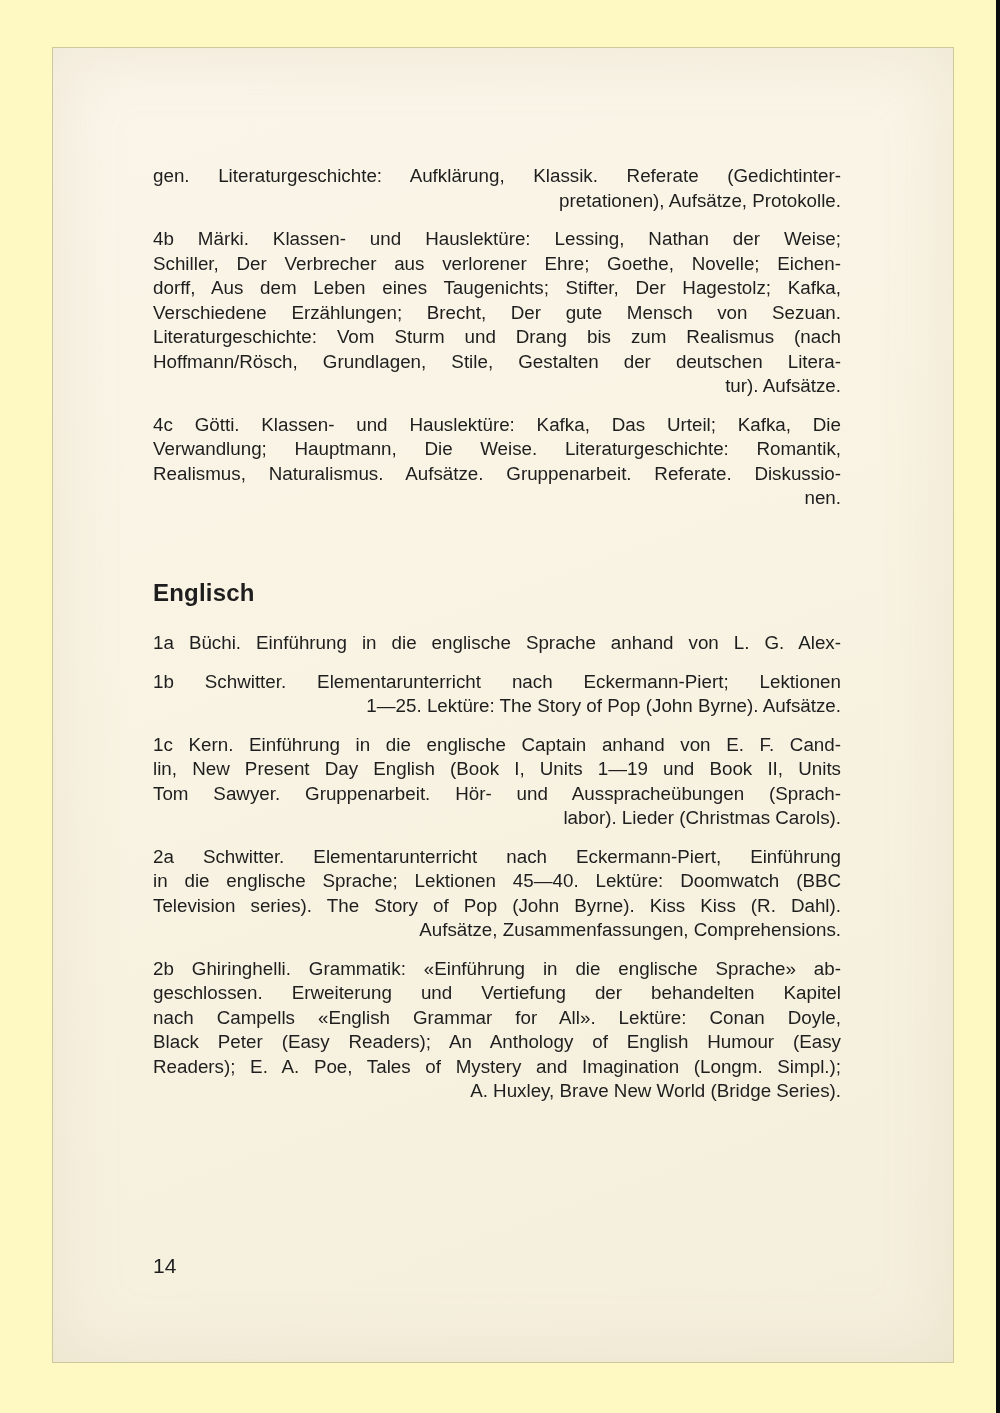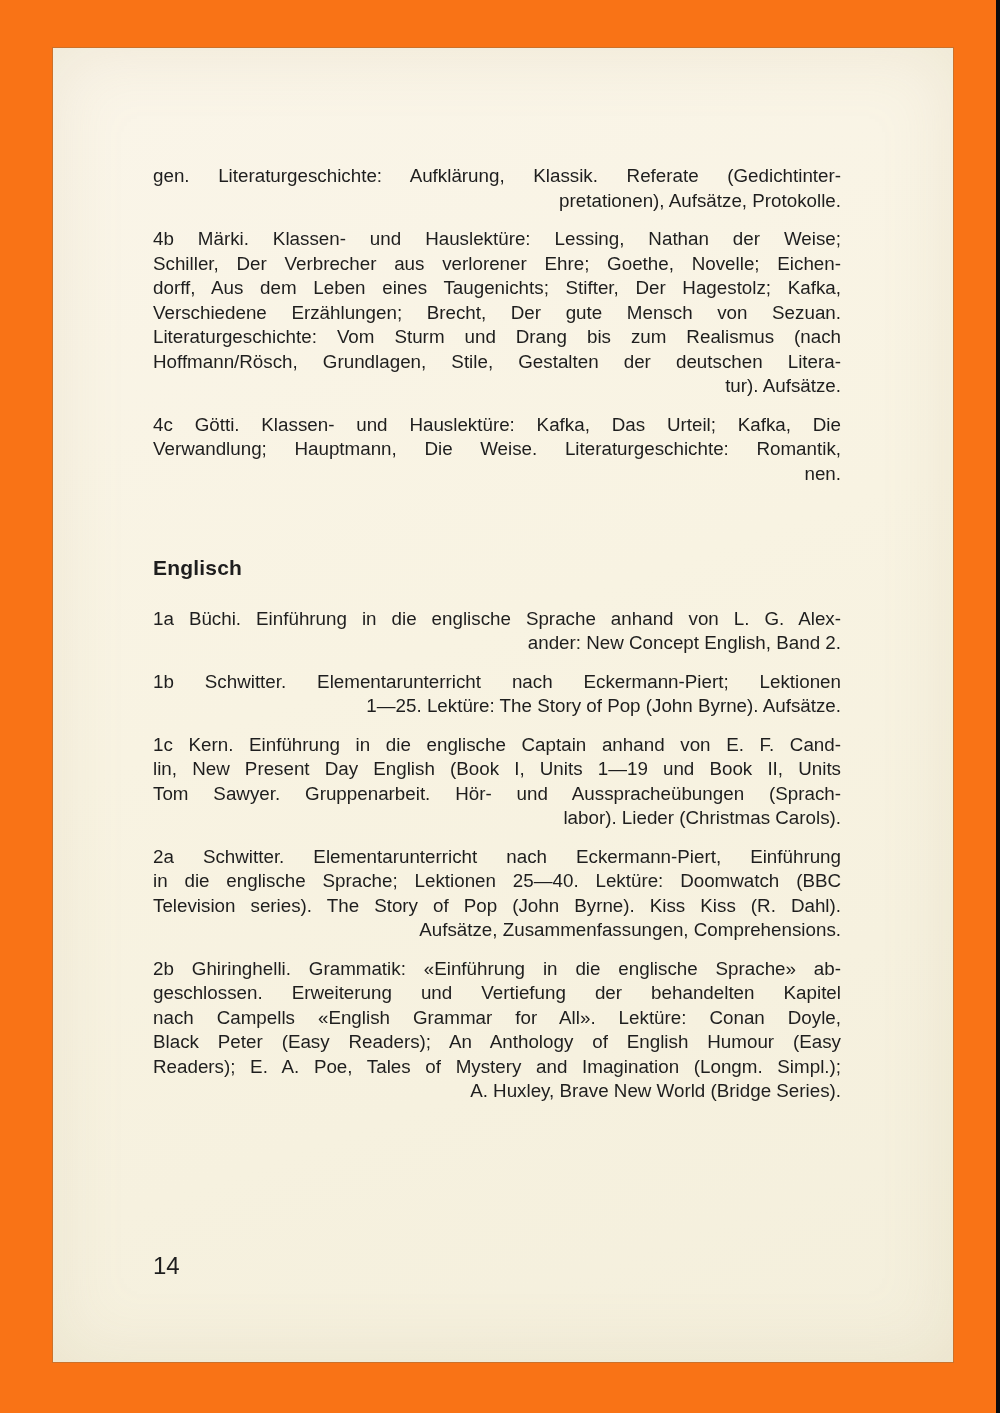--- a/index.html
+++ b/index.html
@@ -8,21 +8,21 @@
     background: #0a0c0e;
     width: 1000px;
     height: 1413px;
     overflow: hidden;
     font-family: "Liberation Sans", "DejaVu Sans", sans-serif;
   }
   .scan-bg {
     position: absolute;
     left: 0; top: 0;
     width: 996px; height: 1413px;
-    background: #f97316;
+    background: #fef9c3;
   }
   .page {
     position: absolute;
     left: 53px; top: 48px;
     width: 900px; height: 1314px;
     background: linear-gradient(160deg, #faf5e9 0%, #f8f3e2 45%, #f4efdc 100%);
     box-shadow: inset 0 0 70px rgba(190,170,130,0.18),
                 0 0 0 1px rgba(120,110,80,0.35);
   }
   .text-col {
@@ -31,30 +31,30 @@
     width: 688px;
     color: #1e1e1e;
     font-size: 18.8px;
     line-height: 24.5px;
   }
   .para { margin: 0 0 14px 0; }
   .line { white-space: nowrap; text-align: right; }
   .line.just { text-align: justify; text-align-last: justify; }
   .heading {
     font-weight: 700;
-    font-size: 21px;
+    font-size: 24px;
     line-height: 24.5px;
     margin-top: 70px;
     margin-bottom: 26px;
     letter-spacing: 0.2px;
   }
   .page-number {
     position: absolute;
     left: 100px; top: 1206px;
-    font-size: 24px;
+    font-size: 21px;
     line-height: 24.5px;
     color: #1e1e1e;
   }
 </style>
 </head>
 <body>
 
 <div class="scan-bg">
   <div class="page">
     <div class="text-col">
@@ -67,40 +67,40 @@
           <div class="line just">Schiller, Der Verbrecher aus verlorener Ehre; Goethe, Novelle; Eichen-</div>
           <div class="line just">dorff, Aus dem Leben eines Taugenichts; Stifter, Der Hagestolz; Kafka,</div>
           <div class="line just">Verschiedene Erzählungen; Brecht, Der gute Mensch von Sezuan.</div>
           <div class="line just">Literaturgeschichte: Vom Sturm und Drang bis zum Realismus (nach</div>
           <div class="line just">Hoffmann/Rösch, Grundlagen, Stile, Gestalten der deutschen Litera-</div>
           <div class="line">tur). Aufsätze.</div>
         </div>
         <div class="para">
           <div class="line just">4c Götti. Klassen- und Hauslektüre: Kafka, Das Urteil; Kafka, Die</div>
           <div class="line just">Verwandlung; Hauptmann, Die Weise. Literaturgeschichte: Romantik,</div>
+          <div class="line just">Realismus, Naturalismus. Aufsätze. Gruppenarbeit. Referate. Diskussio-</div>
           <div class="line">nen.</div>
         </div>
         <div class="heading">Englisch</div>
         <div class="para">
           <div class="line just">1a Büchi. Einführung in die englische Sprache anhand von L. G. Alex-</div>
-          <div class="line">ander: New Concept English, Band 2.</div>
         </div>
         <div class="para">
           <div class="line just">1b Schwitter. Elementarunterricht nach Eckermann-Piert; Lektionen</div>
           <div class="line">1—25. Lektüre: The Story of Pop (John Byrne). Aufsätze.</div>
         </div>
         <div class="para">
           <div class="line just">1c Kern. Einführung in die englische Captain anhand von E. F. Cand-</div>
           <div class="line just">lin, New Present Day English (Book I, Units 1—19 und Book II, Units</div>
           <div class="line just">Tom Sawyer. Gruppenarbeit. Hör- und Ausspracheübungen (Sprach-</div>
           <div class="line">labor). Lieder (Christmas Carols).</div>
         </div>
         <div class="para">
           <div class="line just">2a Schwitter. Elementarunterricht nach Eckermann-Piert, Einführung</div>
-          <div class="line just">in die englische Sprache; Lektionen 25—40. Lektüre: Doomwatch (BBC</div>
+          <div class="line just">in die englische Sprache; Lektionen 45—40. Lektüre: Doomwatch (BBC</div>
           <div class="line just">Television series). The Story of Pop (John Byrne). Kiss Kiss (R. Dahl).</div>
           <div class="line">Aufsätze, Zusammenfassungen, Comprehensions.</div>
         </div>
         <div class="para">
           <div class="line just">2b Ghiringhelli. Grammatik: «Einführung in die englische Sprache» ab-</div>
           <div class="line just">geschlossen. Erweiterung und Vertiefung der behandelten Kapitel</div>
           <div class="line just">nach Campells «English Grammar for All». Lektüre: Conan Doyle,</div>
           <div class="line just">Black Peter (Easy Readers); An Anthology of English Humour (Easy</div>
           <div class="line just">Readers); E. A. Poe, Tales of Mystery and Imagination (Longm. Simpl.);</div>
           <div class="line">A. Huxley, Brave New World (Bridge Series).</div>

